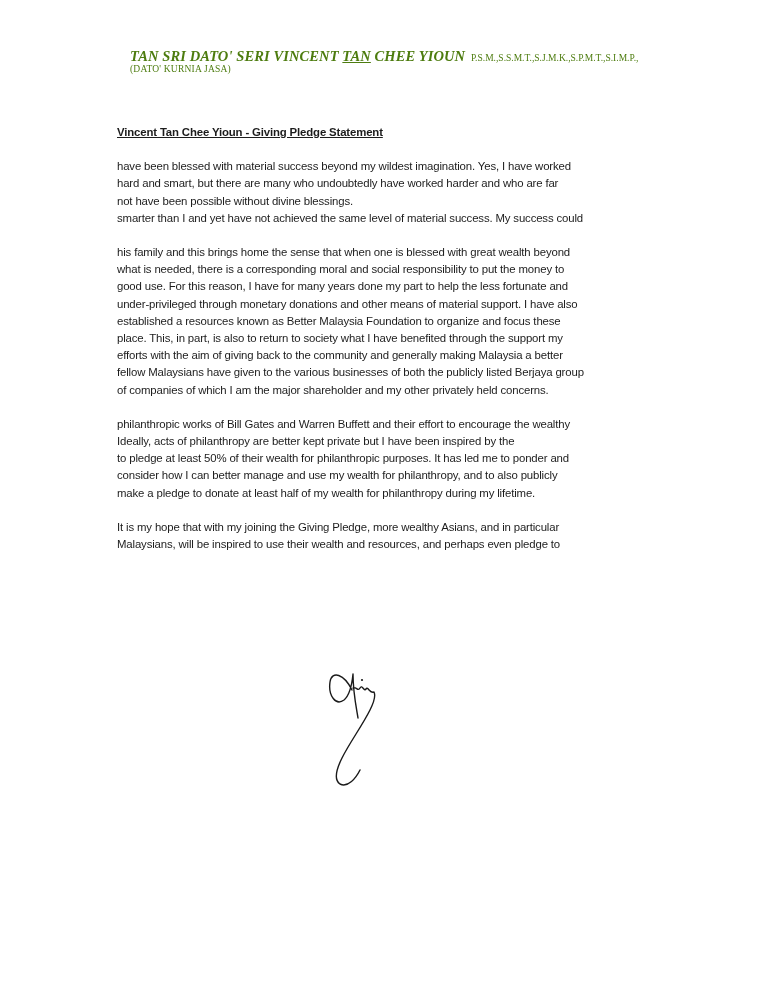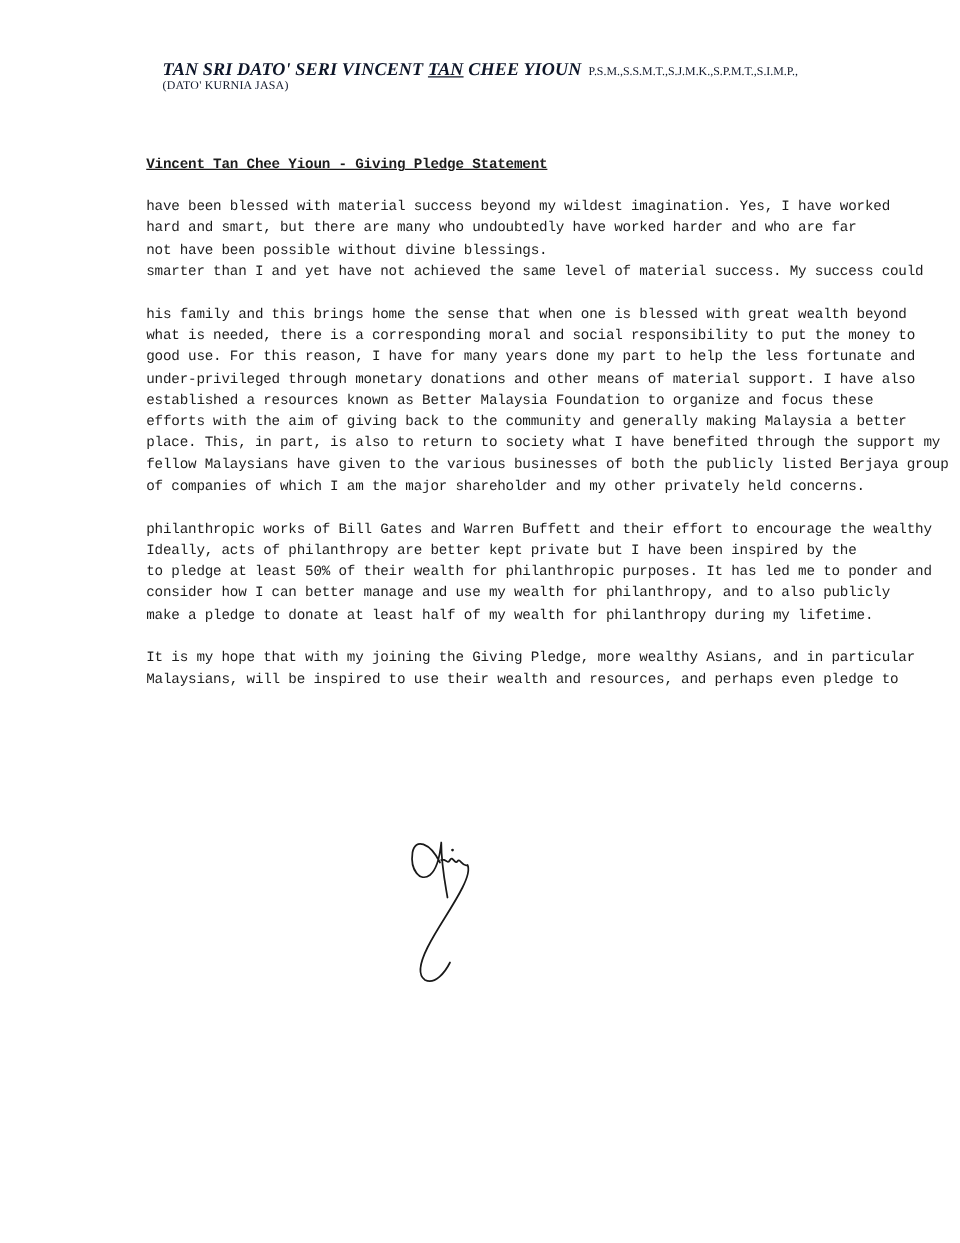--- a/index.html
+++ b/index.html
@@ -1,35 +1,35 @@
 <!DOCTYPE html>
 <html><head>
 <meta charset="utf-8">
 <style>
   html, body { margin: 0; padding: 0; }
   body {
     width: 768px; height: 994px; background: #ffffff; position: relative; overflow: hidden;
   }
   .letterhead {
-    position: absolute; left: 130px; top: 48px; color: #0f172a;
+    position: absolute; left: 130px; top: 48px; color: #4d7c0f;
     font-family: "Liberation Serif", "DejaVu Serif", serif;
   }
   .lh-name {
     font-size: 14.5px; font-weight: bold; font-style: italic; letter-spacing: 0.1px; white-space: nowrap;
   }
   .lh-name .ul { text-decoration: underline; }
   .lh-honors {
     font-size: 9.5px; font-weight: normal; font-style: normal; letter-spacing: 0; margin-left: 2px;
   }
   .lh-title {
     font-size: 9.5px; margin-top: -1px; letter-spacing: 0.2px;
   }
   .content {
     position: absolute; left: 117px; top: 124px; width: 560px;
-    font-family: Liberation Mono, monospace;
+    font-family: Liberation Sans, sans-serif;
     font-size: 11.4px; line-height: 17.2px; color: #1c1c1c;
     letter-spacing: -0.15px;
   }
   .heading {
     font-weight: bold; text-decoration: underline; margin: 0 0 17px 0;
   }
   .para { margin: 0 0 17px 0; }
   .line { display: block; white-space: nowrap; }
   .signature {
     position: absolute; left: 322px; top: 662px; width: 70px; height: 130px;
@@ -52,22 +52,22 @@
     <span class="line">not have been possible without divine blessings.</span>
     <span class="line">smarter than I and yet have not achieved the same level of material success.  My success could</span>
   </div>
 
   <div class="para">
     <span class="line">his family and this brings home the sense that when one is blessed with great wealth beyond</span>
     <span class="line">what is needed, there is a corresponding moral and social responsibility to put the money to</span>
     <span class="line">good use. For this reason, I have for many years done my part to help the less fortunate and</span>
     <span class="line">under-privileged through monetary donations and other means of material support.  I have also</span>
     <span class="line">established a resources known as Better Malaysia Foundation to organize and focus these</span>
+    <span class="line">place.  This, in part, is also to return to society what I have benefited through the support my</span>
     <span class="line">efforts with the aim of giving back to the community and generally making Malaysia a better</span>
-    <span class="line">place.  This, in part, is also to return to society what I have benefited through the support my</span>
     <span class="line">fellow Malaysians have given to the various businesses of both the publicly listed Berjaya group</span>
     <span class="line">of companies of which I am the major shareholder and my other privately held concerns.</span>
   </div>
 
   <div class="para">
     <span class="line">philanthropic works of Bill Gates and Warren Buffett and their effort to encourage the wealthy</span>
     <span class="line">Ideally, acts of philanthropy are better kept private but I have been inspired by the</span>
     <span class="line">to pledge at least 50% of their wealth for philanthropic purposes.  It has led me to ponder and</span>
     <span class="line">consider how I can better manage and use my wealth for philanthropy, and to also publicly</span>
     <span class="line">make a pledge to donate at least half of my wealth for philanthropy during my lifetime.</span>

